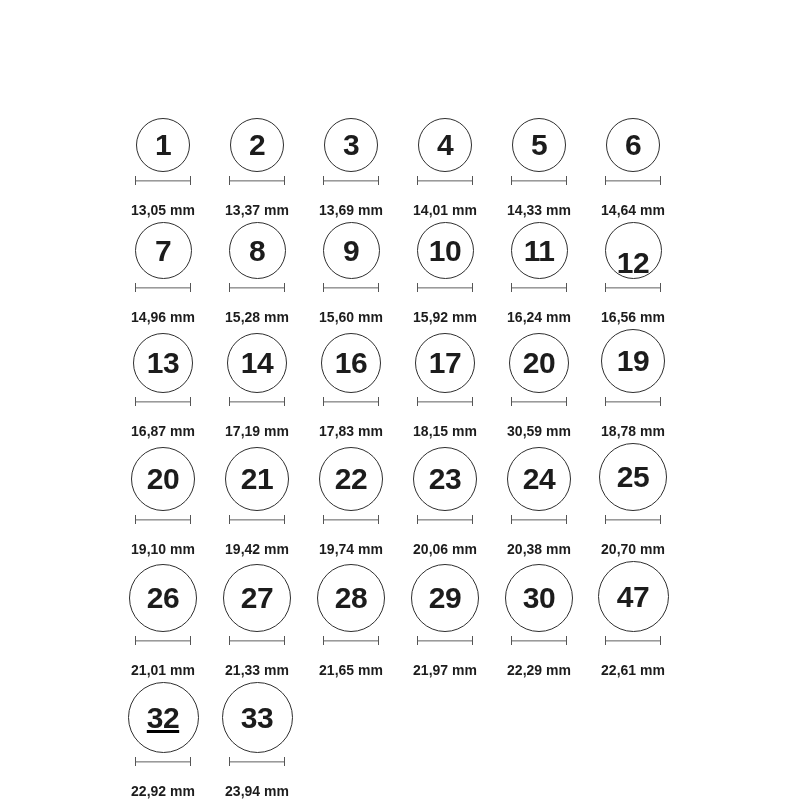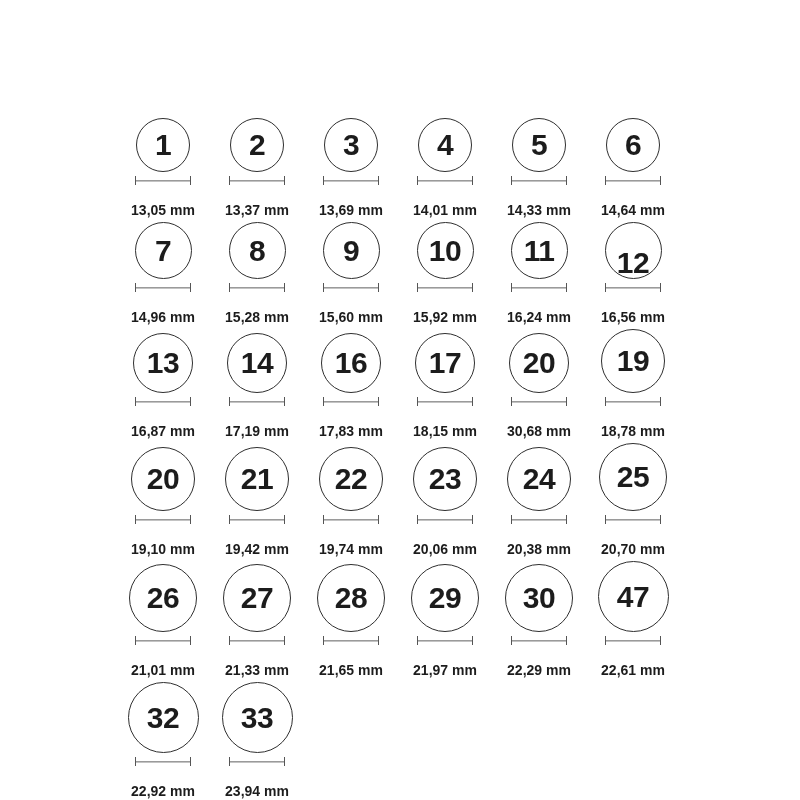--- a/index.html
+++ b/index.html
@@ -180,21 +180,21 @@
         <span class="num">17</span>
       </div>
       <div class="measure"></div>
       <div class="mm">18,15 mm</div>
     </div>
     <div class="cell">
       <div class="circle" style="width: 60px; height: 60px;">
         <span class="num">20</span>
       </div>
       <div class="measure"></div>
-      <div class="mm">30,68 mm</div>
+      <div class="mm">30,59 mm</div>
     </div>
     <div class="cell">
       <div class="circle" style="width: 64px; height: 64px;">
         <span class="num">19</span>
       </div>
       <div class="measure"></div>
       <div class="mm">18,78 mm</div>
     </div>
     <div class="cell">
       <div class="circle" style="width: 64px; height: 64px;">
@@ -274,21 +274,21 @@
       <div class="mm">22,29 mm</div>
     </div>
     <div class="cell">
       <div class="circle" style="width: 71px; height: 71px;">
         <span class="num">47</span>
       </div>
       <div class="measure"></div>
       <div class="mm">22,61 mm</div>
     </div>
     <div class="cell">
-      <div class="circle" style="width: 71px; height: 71px;">
+      <div class="circle" style="width: 71px; height: 71px; text-decoration: underline;">
         <span class="num">32</span>
       </div>
       <div class="measure"></div>
       <div class="mm">22,92 mm</div>
     </div>
     <div class="cell">
       <div class="circle" style="width: 71px; height: 71px;">
         <span class="num">33</span>
       </div>
       <div class="measure"></div>

